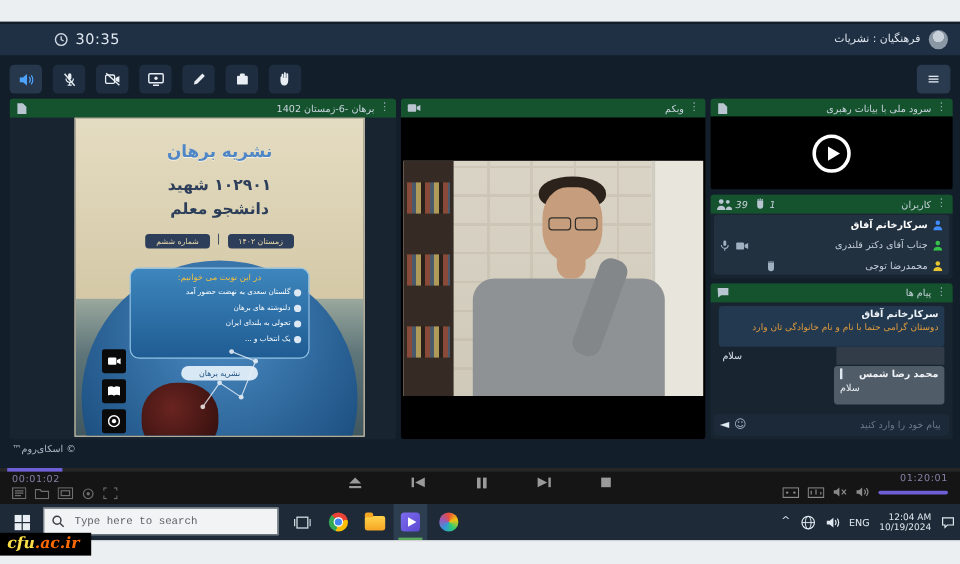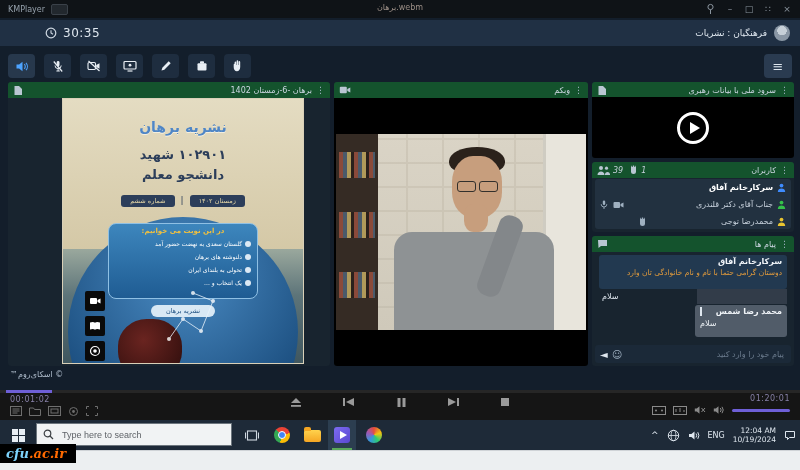--- a/index.html
+++ b/index.html
@@ -48,21 +48,21 @@
          background:radial-gradient(circle at 50% 25%,#4b8cc4,#1c4f80 70%);}
   .p-title{position:absolute;left:0;top:20px;width:100%;text-align:center;direction:rtl;
            color:#4f86c6;font-size:14px;font-weight:bold;text-shadow:0 1px 0 #f4efdf;}
   .p-h1,.p-h2{position:absolute;width:100%;text-align:center;direction:rtl;color:#2c3e5a;font-weight:bold;font-size:13px;}
   .p-h1{top:48px;} .p-h2{top:68px;}
   .p-badges{position:absolute;left:0;top:96px;width:100%;display:flex;justify-content:center;gap:6px;direction:rtl;}
   .badge{background:#2c3e5a;color:#e8d9a8;font-size:6.5px;padding:2px 9px;border-radius:3px;}
   .badge-sep{color:#2c3e5a;font-size:9px;line-height:11px;}
   .p-panel{position:absolute;left:45px;top:124px;width:150px;height:76px;border-radius:8px;
            background:linear-gradient(#3d86bd,#1f5c93);border:1px solid #8fc0e4;box-sizing:border-box;padding:3px 6px;}
-  .p-panel-title{direction:rtl;text-align:center;color:#f0c040;font-size:7px;font-weight:bold;margin-bottom:2px;}
+  .p-panel-title{direction:rtl;text-align:center;color:#f0c040;font-size:7px;font-weight:normal;margin-bottom:2px;}
   .p-item{direction:rtl;display:flex;align-items:center;gap:3px;color:#fff;font-size:6px;height:13px;}
   .p-bullet{width:6px;height:6px;border-radius:50%;background:#dce9f4;flex:0 0 auto;}
   .p-btn{position:absolute;left:88px;top:206px;width:64px;height:12px;border-radius:6px;background:#d8e8f4;
          color:#1d4f80;font-size:6.5px;text-align:center;line-height:12px;direction:rtl;}
   .blob{position:absolute;left:55px;top:220px;width:64px;height:60px;border-radius:45%;
         background:radial-gradient(circle at 40% 35%,#6a2420,#3a1210 75%);}
   .p-logo{position:absolute;left:22px;width:20px;height:20px;background:#0a0a0a;border-radius:2px;
           display:flex;align-items:center;justify-content:center;}
   .brand{left:10px;top:352px;color:#aebccb;font-size:8px;direction:rtl;}
 
@@ -121,65 +121,48 @@
   .mini-icons{position:absolute;left:10px;top:16px;display:flex;gap:7px;color:#6f6f6f;}
   .c-center{position:absolute;left:290px;top:7px;width:220px;display:flex;justify-content:space-between;color:#9a9a9a;}
   .r-icons{position:absolute;right:10px;top:15px;display:flex;align-items:center;gap:7px;color:#8a8a8a;}
   .vol{width:58px;height:3px;background:#6e5fd6;border-radius:2px;}
 
   
   .taskbar{left:0;top:420px;width:800px;height:30px;background:#1e2a38;color:#dfe7ef;}
   .startbtn{position:absolute;left:0;top:0;width:36px;height:30px;display:flex;align-items:center;justify-content:center;color:#e8eef4;}
   .searchbox{position:absolute;left:36px;top:3px;width:196px;height:23px;background:#f1f3f4;border:1px solid #6c757d;
              display:flex;align-items:center;box-sizing:border-box;padding:0 6px;color:#3c4043;}
-  .searchbox input{border:none;outline:none;background:transparent;font-size:9px;color:#3c4043;width:150px;margin-left:6px;font-family:Liberation Sans, sans-serif;}
+  .searchbox input{border:none;outline:none;background:transparent;font-size:9px;color:#3c4043;width:150px;margin-left:6px;font-family:Liberation Mono, monospace;}
   .searchbox input::placeholder{color:#5f6368;}
   .tk-btn{position:absolute;top:0;width:28px;height:30px;display:flex;align-items:center;justify-content:center;}
   .tk-btn.active{background:#2c3e50;}
   .tk-underline{position:absolute;left:4px;bottom:0;width:20px;height:2px;background:#5aa85a;}
   .chrome{width:16px;height:16px;border-radius:50%;background:conic-gradient(from -45deg,#ea4335 0 120deg,#fbbc05 120deg 240deg,#34a853 240deg 360deg);position:relative;}
   .chrome:after{content:"";position:absolute;left:4px;top:4px;width:8px;height:8px;border-radius:50%;background:#4285f4;border:1.5px solid #fff;box-sizing:border-box;}
   .folder{width:17px;height:12px;background:linear-gradient(#ffd34d,#f5a623);border-radius:2px;position:relative;margin-top:2px;}
   .folder:before{content:"";position:absolute;left:0;top:-3px;width:7px;height:4px;background:#f5a623;border-radius:2px 2px 0 0;}
   .kmp-ico{width:16px;height:16px;border-radius:3px;background:linear-gradient(135deg,#7d6bf0,#5a48d0);display:flex;align-items:center;justify-content:center;}
   .kmp-ico i{display:block;width:0;height:0;border-left:7px solid #fff;border-top:4.5px solid transparent;border-bottom:4.5px solid transparent;margin-left:2px;}
   .media-ico{width:16px;height:16px;border-radius:50%;background:conic-gradient(#e74c3c,#f1c40f,#2ecc71,#3498db,#9b59b6,#e74c3c);}
   .tray{position:absolute;right:4px;top:0;height:30px;display:flex;align-items:center;gap:8px;}
   .tray .lang{font-size:8px;}
   .clockblk{text-align:right;font-size:7.5px;line-height:9px;}
   .chev{font-size:9px;}
 
   .bottomstrip{left:0;top:450px;width:800px;height:20px;background:#eceff1;border-top:1px solid #cfd3d7;}
   .watermark{left:0;top:444px;height:19px;background:#000;display:flex;align-items:center;padding:0 10px 0 6px;
              font-family:"DejaVu Serif",serif;font-style:italic;font-weight:bold;font-size:13px;z-index:5;}
-  .wm-name{color:#7dd3fc;} .wm-dom{color:#ff6a00;}
+  .wm-name{color:#fde047;} .wm-dom{color:#ff6a00;}
   svg{display:block;}
 </style>
 </head>
 <body>
 
 <div class="screen">
 
-  <div class="abs flex titlebar">
-    <span style="padding-left:8px">KMPlayer</span>
-    <span class="tb-logo"></span>
-    <span class="tb-title">برهان.webm</span>
-    <span class="tb-ctrls">
-      <span class="pin">
-          <svg width="9" height="12" viewBox="0 0 9 12" style="margin-top:3px">
-            <circle cx="4.5" cy="4" r="2.6" fill="none" stroke="currentColor"></circle>
-            <path d="M4.5 6.6V11" stroke="currentColor"></path>
-          </svg>
-        </span>
-      <span>–</span>
-      <span>□</span>
-      <span>∷</span>
-      <span>×</span>
-    </span>
-  </div>
 
   <div class="abs meeting">
 
     <div class="abs flex m-header">
       <span style="color:#cfd8e2">
           <svg width="12" height="12" viewBox="0 0 12 12">
             <circle cx="6" cy="6" r="4.8" fill="none" stroke="currentColor" stroke-width="1.2"></circle>
             <path d="M6 3.2V6l2 1.2" stroke="currentColor" fill="none" stroke-width="1.1"></path>
           </svg>
         </span>

